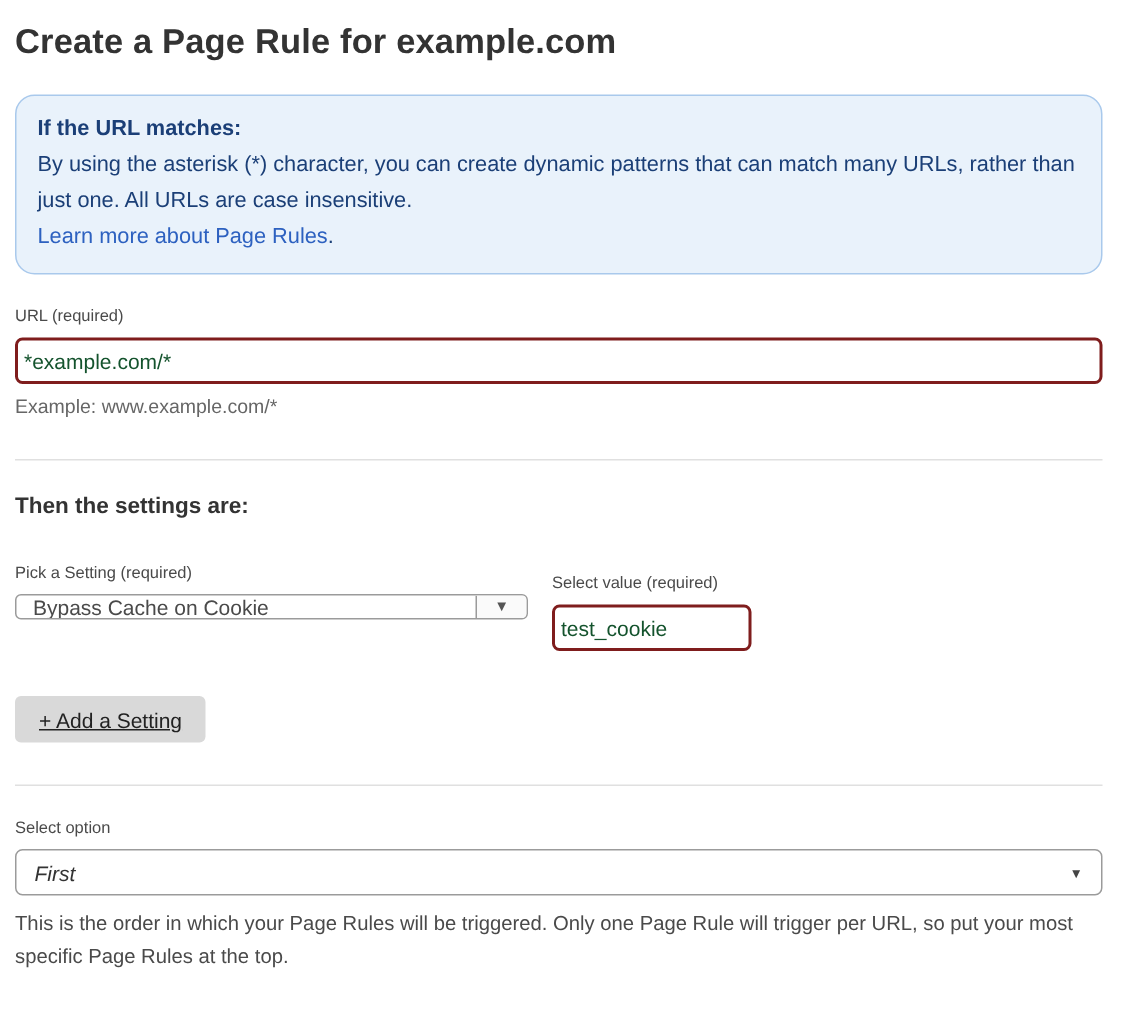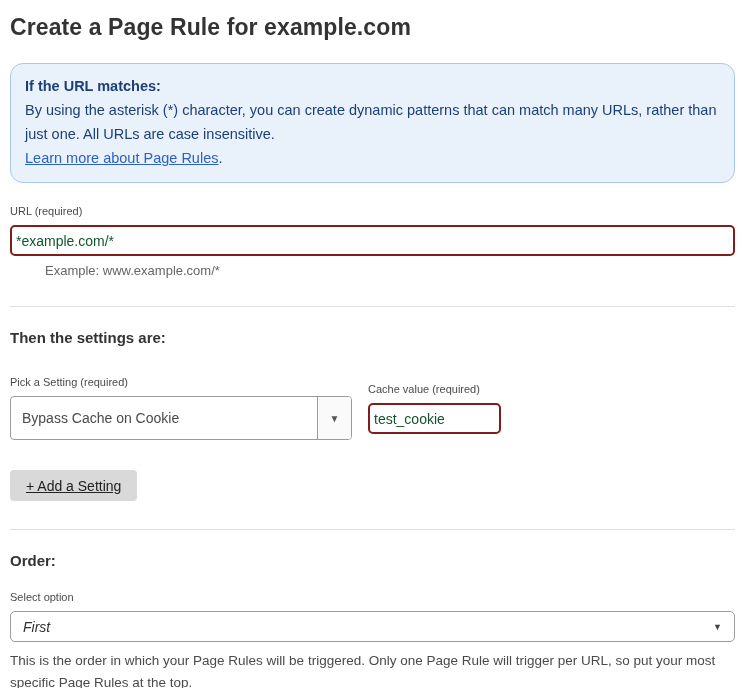--- a/index.html
+++ b/index.html
@@ -29,21 +29,20 @@
     color: #1b3f77;
     font-size: 14.5px;
     line-height: 24px;
     margin-bottom: 22px;
   }
   .info-box .info-heading {
     font-weight: bold;
   }
   .info-box a.info-link {
     color: #2d61c0;
-    text-decoration: underline;
     cursor: pointer;
   }
   
   .field-label {
     font-size: 11px;
     color: #4a4a4a;
     margin-bottom: 8px;
   }
   .text-input {
     display: block;
@@ -55,21 +54,20 @@
     font-size: 14px;
     color: #14532d;
     font-family: "Liberation Sans", sans-serif;
     background: #ffffff;
     outline: none;
   }
   .helper-text {
     font-size: 13px;
     color: #666666;
     margin-top: 7px;
-    margin-left: 35px;
   }
   .divider {
     border: none;
     border-top: 1px solid #e0e0e0;
     margin: 28px 0 0 0;
   }
   .section-heading {
     font-size: 15px;
     font-weight: bold;
     color: #333333;
@@ -80,21 +78,21 @@
     display: flex;
     align-items: flex-start;
     margin-top: 30px;
   }
   .settings-col-left { width: 342px; }
   .settings-col-right { margin-left: 16px; margin-top: 7px; }
   .dropdown {
     display: flex;
     align-items: stretch;
     width: 342px;
-    height: 44px;
+    height: 17px;
     border: 1px solid #9b9b9b;
     border-radius: 4px;
     background: #ffffff;
     cursor: pointer;
     overflow: hidden;
   }
   .dropdown-text {
     flex: 1;
     display: flex;
     align-items: center;
@@ -183,30 +181,29 @@
 
   <div class="settings-row">
     <div class="settings-col-left">
       <div class="field-label">Pick a Setting (required)</div>
       <div class="dropdown">
         <span class="dropdown-text">Bypass Cache on Cookie</span>
         <span class="dropdown-btn">▼</span>
       </div>
     </div>
     <div class="settings-col-right">
-      <div class="field-label">Cache value (required)</div>
+      <div class="field-label">Select value (required)</div>
       <input class="text-input value-input" type="text" value="test_cookie" style="">
     </div>
   </div>
 
   <button class="btn btn-gray add-setting-btn">+ Add a Setting</button>
 
   <hr class="divider">
 
-  <h2 class="section-heading">Order:</h2>
 
   <div class="field-label order-label">Select option</div>
   <div class="select-full">
     <span>First</span>
     <span class="arrow">▼</span>
   </div>
   <div class="order-helper">This is the order in which your Page Rules will be triggered. Only one Page Rule will trigger per URL, so put your most specific Page Rules at the top.</div>
 
   
 

